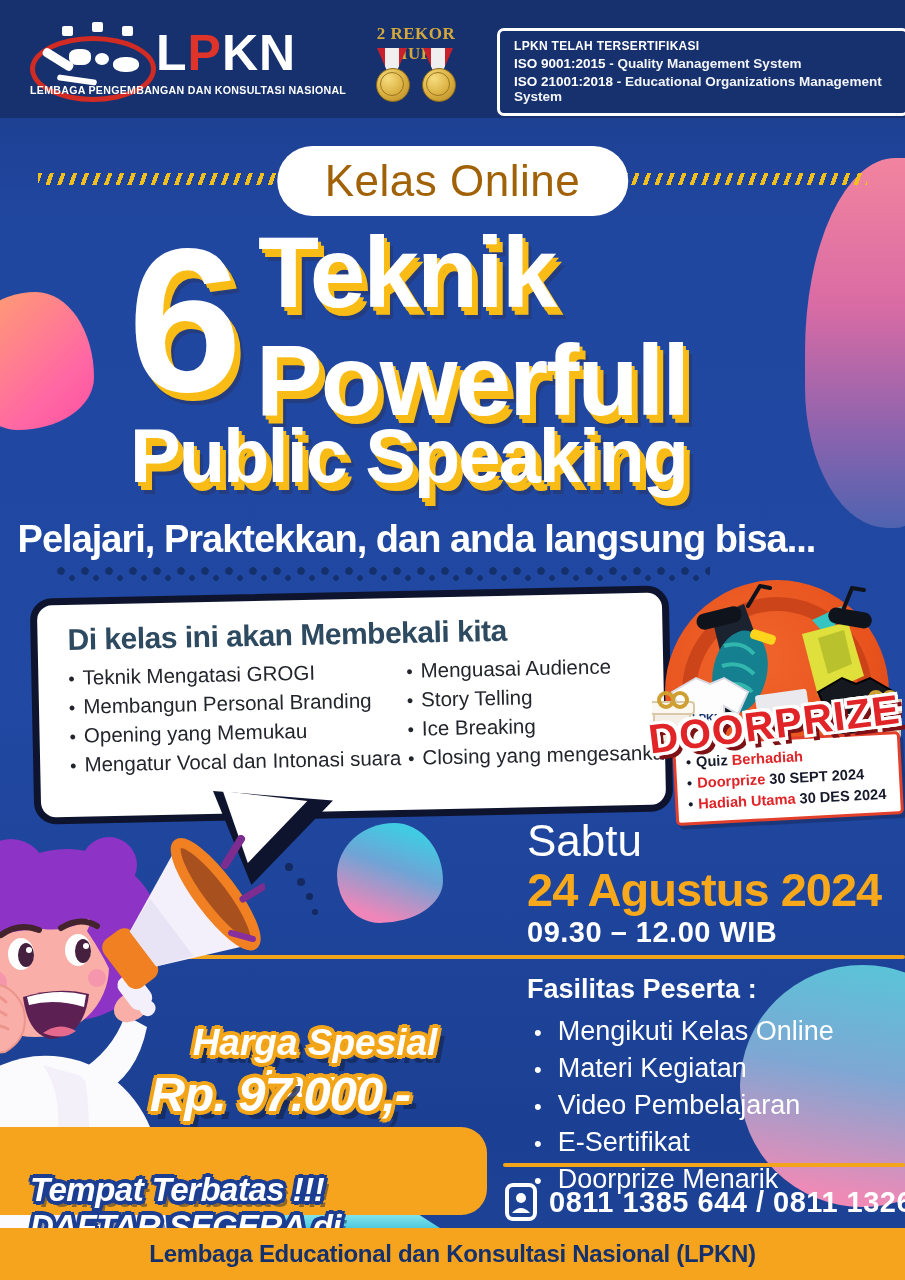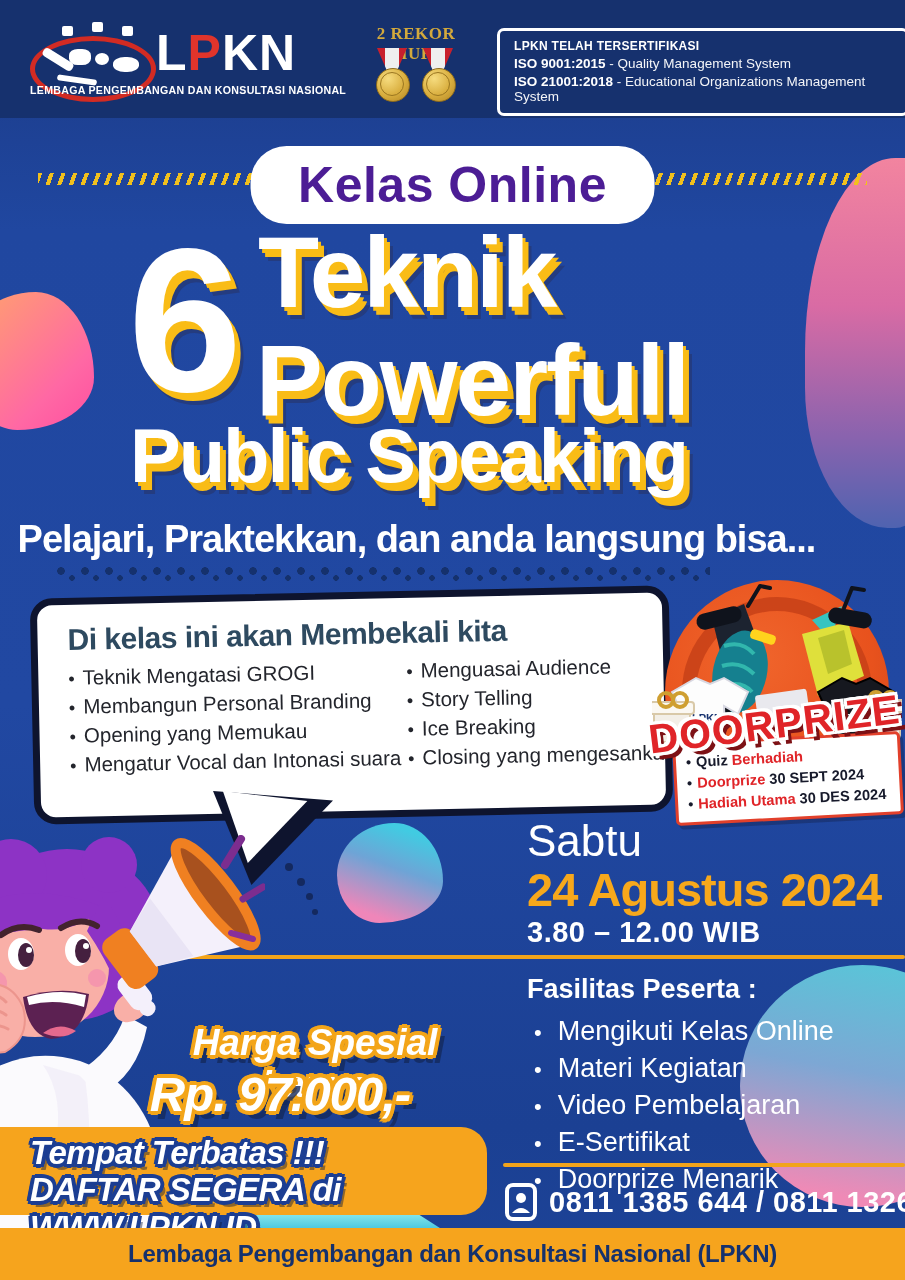--- a/index.html
+++ b/index.html
@@ -23,21 +23,21 @@
   .ribbon{position:absolute;left:3px;top:0;width:30px;height:26px;
     background:linear-gradient(90deg,#c8202d 0 26%,#efefef 26% 74%,#c8202d 74%);
     clip-path:polygon(0 0,100% 0,62% 100%,38% 100%);}
   .coin{position:absolute;left:2px;top:20px;width:32px;height:32px;border-radius:50%;
     background:radial-gradient(circle at 35% 30%,#f6dc7f,#d9ae3e 55%,#b08424);border:1px solid #8f6c1c;}
   .coin-inner{position:absolute;left:6px;top:24px;width:22px;height:22px;border-radius:50%;border:1.5px solid #9a7620;}
   #cert-box{left:497px;top:28px;width:378px;height:66px;border:3px solid #fff;border-radius:7px;padding:8px 14px;z-index:11;box-sizing:content-box;}
   #cert-title{font-size:12px;font-weight:700;color:#fff;letter-spacing:.3px;}
   .cert-line{margin-top:3px;font-size:13.5px;color:#fff;}
   .cert-line .code{font-weight:700;}
-  .cert-line .desc{font-weight:400;opacity:.95;}
+  .cert-line .desc{font-weight:700;opacity:.95;}
   
   #blob-left-pink{left:-38px;top:292px;width:132px;height:138px;z-index:1;
     background:linear-gradient(135deg,#ff9d72 10%,#ff68a4 70%,#ff4fa0);
     border-radius:56% 44% 58% 42% / 48% 62% 38% 52%;}
   #blob-right-top{right:-58px;top:158px;width:158px;height:370px;z-index:1;
     background:linear-gradient(180deg,#f2849f 0%,#e briefly;): ;}
   #blob-right-top{right:-58px;top:158px;width:158px;height:370px;z-index:1;
     background:linear-gradient(180deg,#f2849f 0%,#d96ba4 40%,#8a63ae 75%,#4f63b0 100%);
     border-radius:60% 40% 45% 55% / 55% 45% 60% 40%;}
   #blob-mid-teal{left:337px;top:823px;width:106px;height:100px;z-index:5;
@@ -45,21 +45,21 @@
     border-radius:54% 46% 60% 40% / 52% 58% 42% 48%;}
   #blob-right-circle{right:-80px;top:965px;width:245px;height:242px;border-radius:50%;z-index:2;
     background:linear-gradient(190deg,#59c5d8 5%,#7da7d4 45%,#ef8ab6 90%);}
   #beam-teal{left:228px;top:1208px;width:215px;height:22px;z-index:3;
     background:linear-gradient(180deg,#9df2ef,#46c5de);
     clip-path:polygon(16% 0,84% 0,100% 100%,0 100%);}
   .speck{position:absolute;border-radius:50%;background:#14295f;z-index:6;}
   
   #badge-pill{left:50%;top:146px;transform:translateX(-50%);background:#fff;border-radius:36px;
     padding:10px 48px;z-index:8;}
-  #badge-pill span{font-size:50px;font-weight:700;color:#4c1d95;letter-spacing:.5px;}
+  #badge-pill span{font-size:44px;font-weight:400;color:#a16207;letter-spacing:.5px;}
   .hatch{height:12px;z-index:7;background:repeating-linear-gradient(110deg,#f1c01d 0 4px,transparent 4px 11px);}
   #hatch-l{left:38px;top:173px;width:255px;}
   #hatch-r{left:612px;top:173px;width:255px;}
   .t3d{color:#fff;line-height:1;font-weight:700;letter-spacing:-2px;z-index:8;
     text-shadow:3px 4px 0 #f9bc16,6px 8px 0 #f9bc16,9px 12px 0 #243c80;}
   #hero-number{left:128px;top:217px;font-size:205px;}
   #hero-line1{left:258px;top:222px;font-size:100px;}
   #hero-line2{left:256px;top:330px;font-size:100px;}
   #hero-line3{left:130px;top:418px;font-size:76px;}
   #hero-tagline{left:0;top:518px;width:833px;text-align:center;font-size:38px;font-weight:700;color:#fff;z-index:8;letter-spacing:-1px;}
@@ -99,21 +99,21 @@
   #divider1{left:150px;top:955px;width:755px;}
   #divider2{left:503px;top:1163px;width:402px;}
   #fac-title{left:527px;top:974px;font-size:27px;font-weight:700;color:#fff;z-index:20;}
   #fac-list{position:absolute;left:527px;top:1006px;margin:7px;padding:0;list-style:none;z-index:20;}
   #fac-list li{font-size:27px;color:#fff;height:37px;line-height:37px;white-space:nowrap;}
   #fac-list li::before{content:"•";margin-right:16px;font-size:22px;}
   #phone-row{left:505px;top:1183px;z-index:20;display:flex;align-items:center;gap:12px;}
   #phone-text{font-size:29px;font-weight:700;color:#fff;letter-spacing:.5px;white-space:nowrap;}
   
   .ol-or{color:#fff;text-shadow:-3px -3px 0 #f3a519,-3px 3px 0 #f3a519,3px -3px 0 #f3a519,3px 3px 0 #f3a519,-4px 0 0 #f3a519,4px 0 0 #f3a519,0 -4px 0 #f3a519,0 4px 0 #f3a519,7px 8px 0 rgba(20,41,92,.8);}
-  .ol-nv{color:#fff;text-shadow:-3px -3px 0 #1c3e92,-3px 3px 0 #1c3e92,3px -3px 0 #1c3e92,3px 3px 0 #1c3e92,-4px 0 0 #1c3e92,4px 0 0 #1c3e92,0 -4px 0 #1c3e92,0 4px 0 #1c3e92,5px 6px 0 rgba(13,26,60,.45);}
+  .ol-nv{color:#fff;text-shadow:-3px -3px 0 #1c3e92,-3px 3px 0 #1c3e92,3px -3px 0 #1c3e92,3px 3px 0 #1c3e92,-4px 0 0 #1c3e92,4px 0 0 #1c3e92,0 -4px 0 #1c3e92,0 4px 0 #1c3e92,5px 6px 0 rgba(13,26,60,.45);margin-top:37px;}
   #price-label{left:140px;top:1022px;width:350px;text-align:center;font-size:37px;font-weight:700;font-style:italic;z-index:22;}
   #price-value{left:120px;top:1066px;width:320px;text-align:center;font-size:49px;font-weight:700;font-style:italic;z-index:22;letter-spacing:-1px;}
   #cta-box{left:0;top:1127px;width:487px;height:88px;background:#f6a41d;border-radius:0 26px 26px 0;z-index:30;}
   #cta-line1{position:absolute;left:30px;top:7px;font-size:33px;font-weight:700;font-style:italic;letter-spacing:-.5px;}
   #cta-line2{position:absolute;left:30px;top:44px;font-size:33px;font-weight:700;font-style:italic;letter-spacing:-.5px;}
   #footer-bar{left:0;top:1228px;width:905px;height:52px;background:#f6a41d;z-index:32;}
   #footer-text{width:100%;text-align:center;line-height:52px;font-size:24px;font-weight:700;color:#15316d;letter-spacing:-.3px;}
   #girl-svg{left:-15px;top:835px;z-index:18;}
   #phone-icon-svg{display:block;}
 </style>
@@ -262,21 +262,21 @@
   </svg>
   <div class="abs" id="dp-title">DOORPRIZE</div>
   <div class="abs" id="dp-card">
     <div class="dp-line"><span class="dp-dark">Quiz</span> <span class="dp-red">Berhadiah</span></div>
     <div class="dp-line"><span class="dp-red">Doorprize</span> <span class="dp-dark">30 SEPT 2024</span></div>
     <div class="dp-line"><span class="dp-red">Hadiah Utama</span> <span class="dp-dark">30 DES 2024</span></div>
   </div>
 
   <div class="abs" id="sch-day">Sabtu</div>
   <div class="abs" id="sch-date">24 Agustus 2024</div>
-  <div class="abs" id="sch-time">3.80 – 12.00 WIB</div>
+  <div class="abs" id="sch-time">09.30 – 12.00 WIB</div>
   <div class="abs divider" id="divider1"></div>
   <div class="abs divider" id="divider2"></div>
 
   <div class="abs" id="fac-title">Fasilitas Peserta :</div>
   <ul id="fac-list">
     <li>Mengikuti Kelas Online</li>
     <li>Materi Kegiatan</li>
     <li>Video Pembelajaran</li>
     <li>E-Sertifikat</li>
     <li>Doorprize Menarik</li>
@@ -341,16 +341,16 @@
 
   <div class="abs ol-or" id="price-label">Harga Spesial hanya</div>
   <div class="abs ol-or" id="price-value">Rp. 97.000,-</div>
 
   <div class="abs" id="cta-box">
     <div class="ol-nv" id="cta-line1">Tempat Terbatas !!!</div>
     <div class="ol-nv" id="cta-line2">DAFTAR SEGERA di WWW.LPKN.ID</div>
   </div>
 
   <div class="abs" id="footer-bar">
-    <div id="footer-text">Lembaga Pengembangan dan Konsultasi Nasional (LPKN)</div>
+    <div id="footer-text">Lembaga Educational dan Konsultasi Nasional (LPKN)</div>
   </div>
 
 </div>
 
 </body></html>

